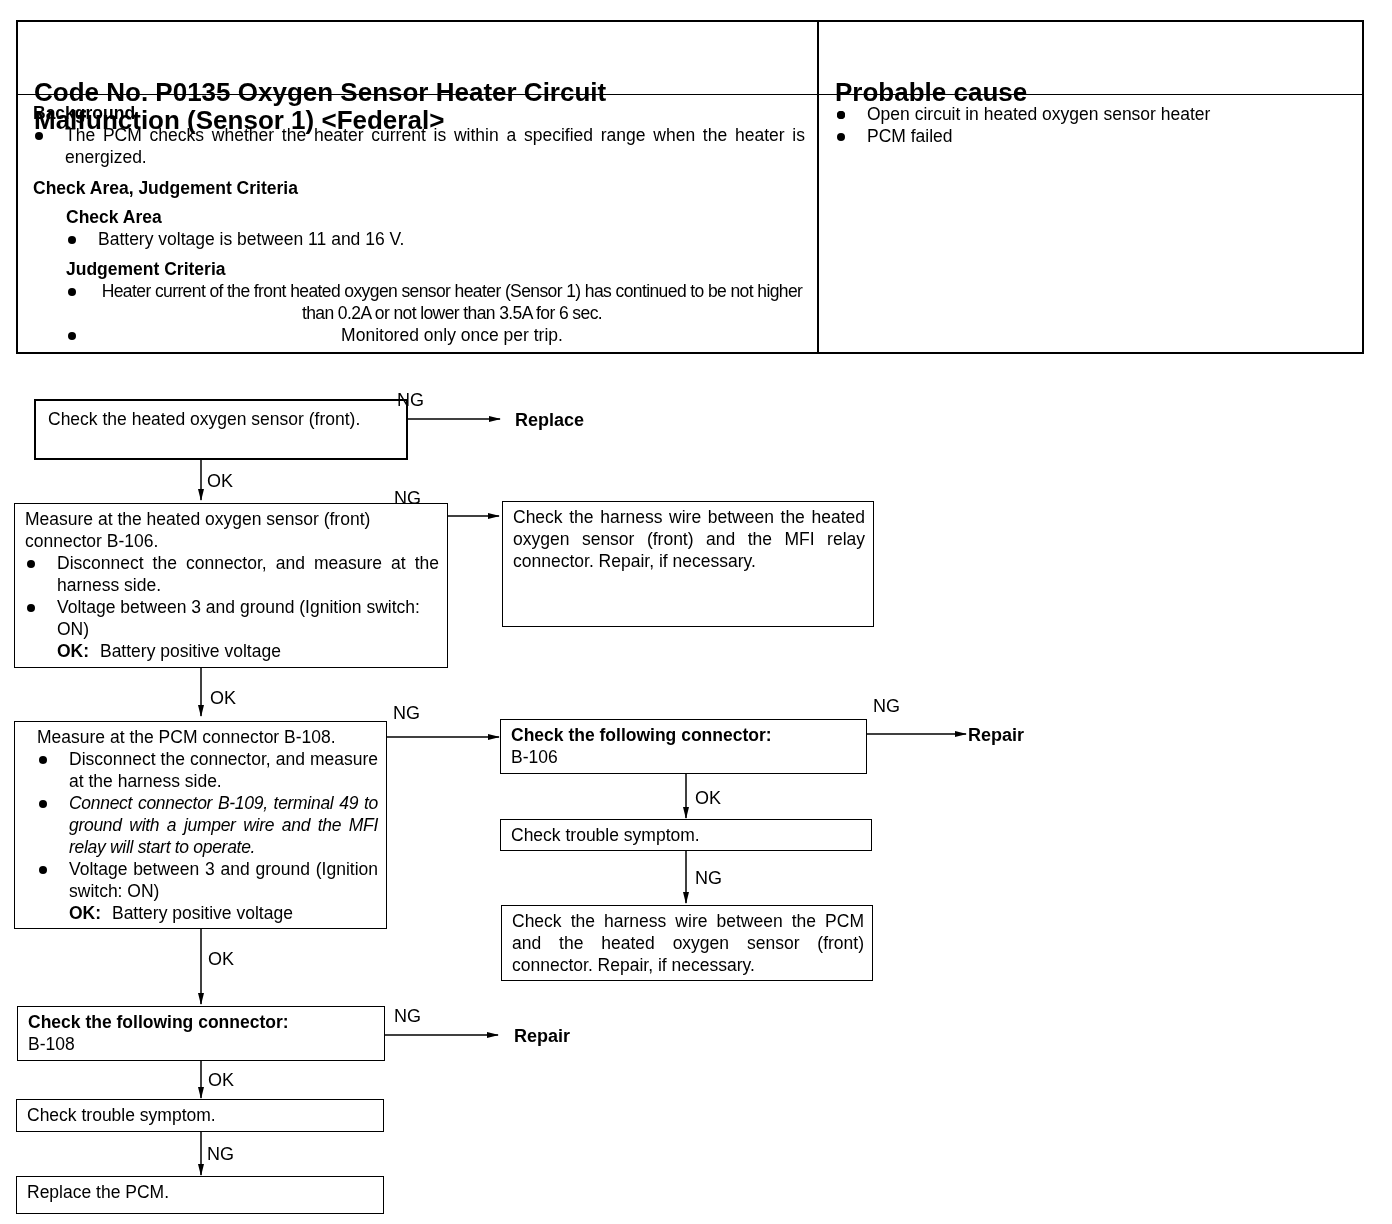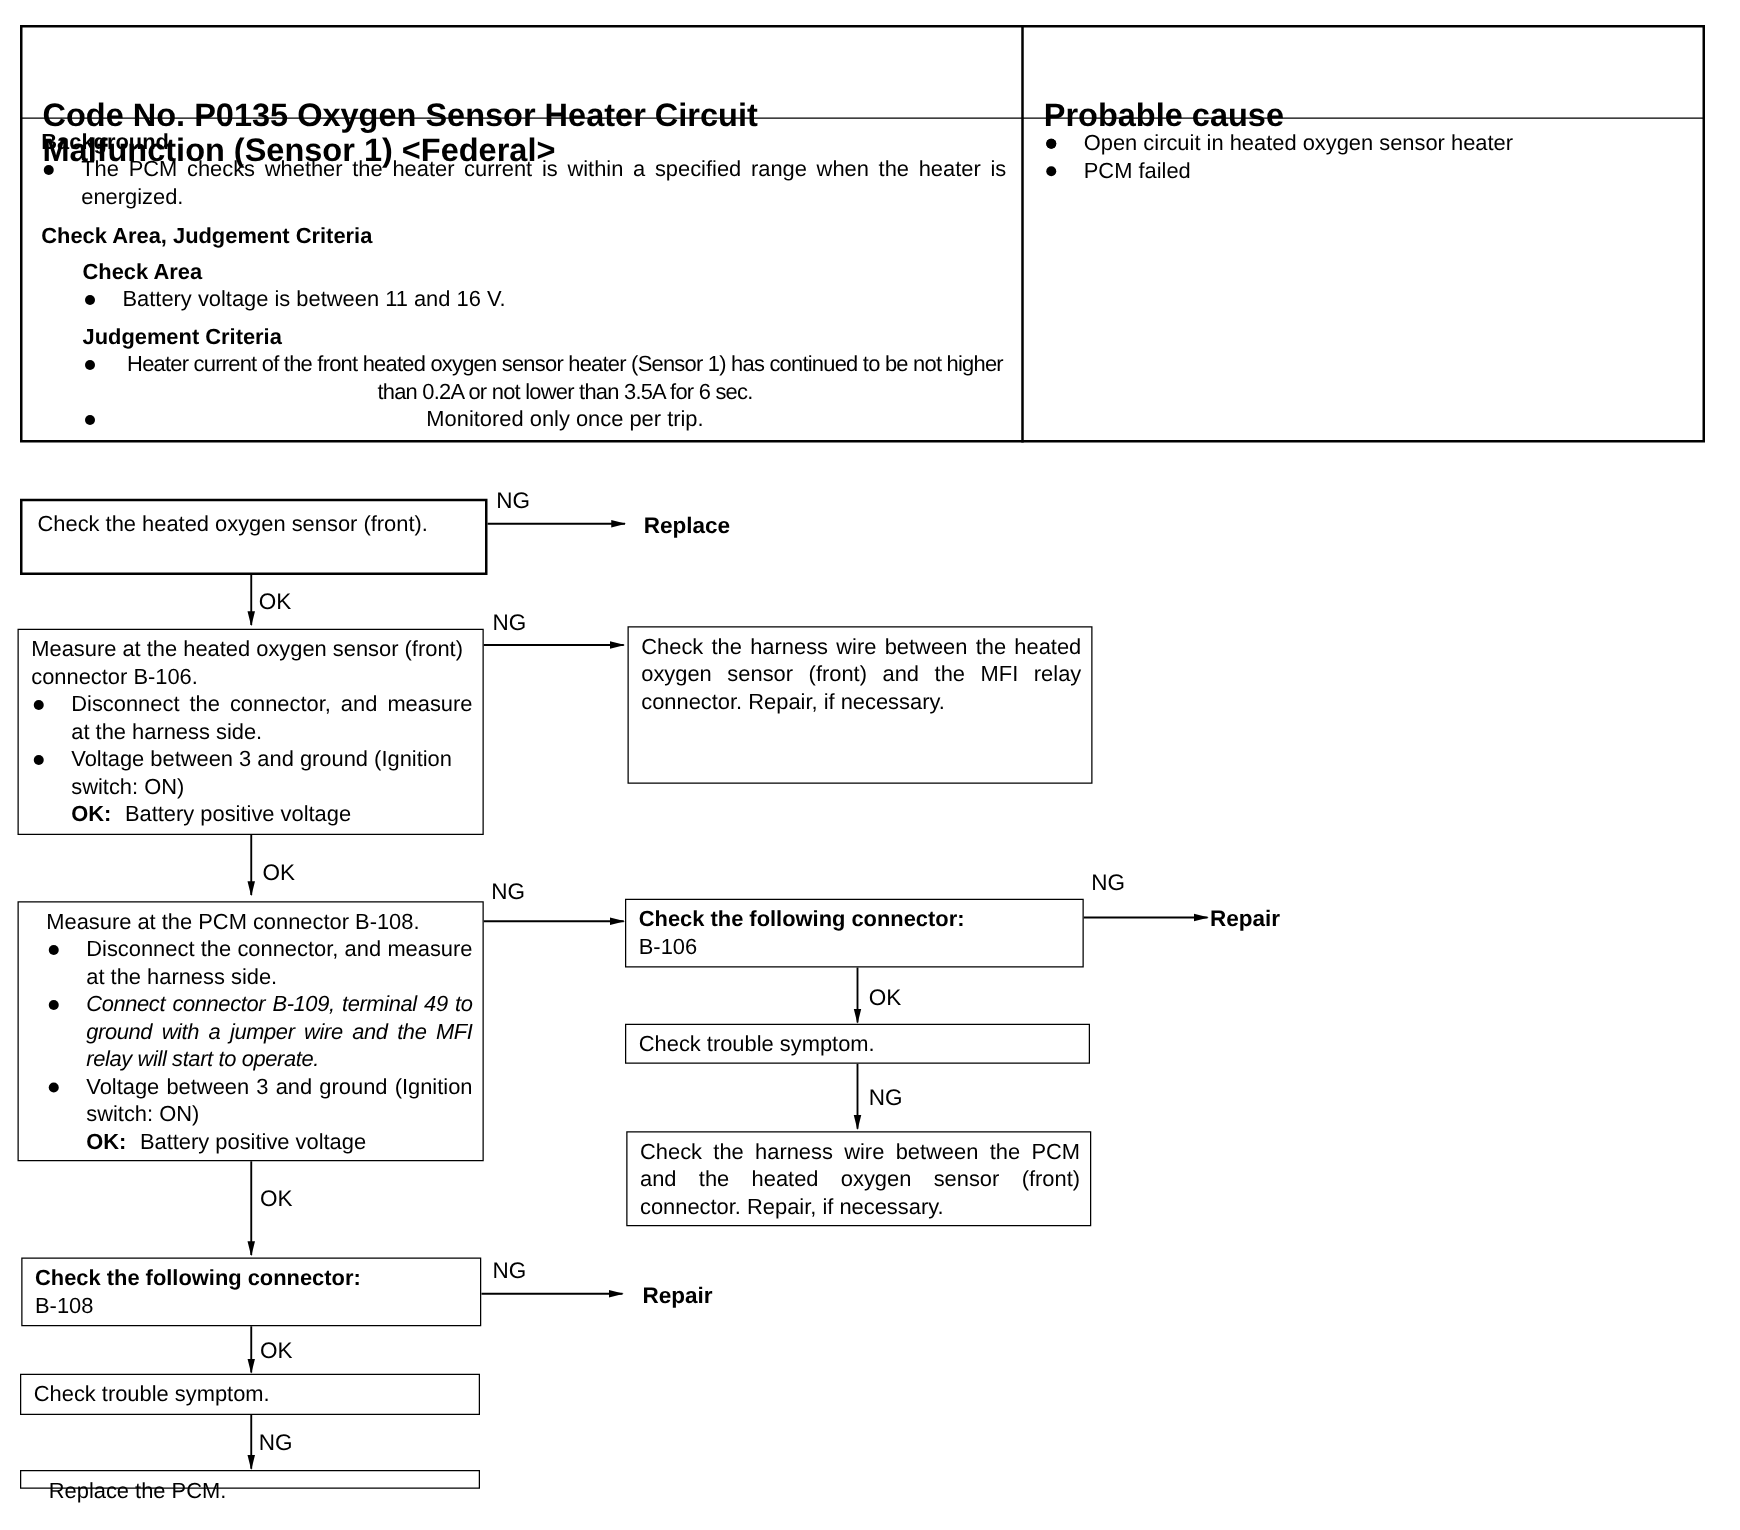--- a/index.html
+++ b/index.html
@@ -11,21 +11,21 @@
   .vdiv { left: 817px; top: 20px; width: 2px; height: 334px; background: #000; }
   .hdiv { left: 16px; top: 94px; width: 1348px; height: 1px; background: #000; }
   .h1 { font-weight: bold; font-size: 26px; line-height: 28px; margin-top: 48px; }
   .sec { font-weight: bold; font-size: 17.5px; line-height: 21px; }
   .txt { font-size: 17.5px; line-height: 22px; }
   .bul { position: absolute; width: 8px; height: 8px; border-radius: 50%; background: #000; }
   .just { text-align: justify; text-align-last: justify; }
   
   .box { position: absolute; border: 1.5px solid #000; box-sizing: border-box; background: #fff;
          font-size: 17.5px; line-height: 22px; padding: 4px 8px 0 10px; }
-  .box.thick { border-width: 2.5px; }
+  .box.thick { border-width: 2.5px; margin-left: 18px; }
   .lbl { position: absolute; font-size: 18px; line-height: 20px; }
   .bold { font-weight: bold; }
   svg.lines { position: absolute; left: 0; top: 0; }
   .item { position: relative; padding-left: 32px; }
   .item .bul { left: 4px; top: 8px; }
 </style>
 </head>
 <body>
 
 <div class="abs tbl"></div>
@@ -113,21 +113,21 @@
 
 <div class="box thick" style="left:16px; top:399px; width:374px; height:61px; padding-top:7px; padding-left:12px;">
   <div class="just" style="text-align-last:auto;">
     <span>Check the heated oxygen sensor (front).</span>
   </div>
 </div>
 <div class="lbl" style="left:397px; top:390px;">NG</div>
 <div class="lbl bold" style="left:515px; top:410px;">Replace</div>
 <div class="lbl" style="left:207px; top:471px;">OK</div>
 
-<div class="box" style="left:14px; top:503px; width:373px; height:165px; padding-left:10px; padding-right:8px;">
+<div class="box" style="left:14px; top:503px; width:434px; height:165px; padding-left:10px; padding-right:8px;">
   <div>Measure at the heated oxygen sensor (front) connector B-106.</div>
   <div class="item just" style="padding-left:32px; text-align-last:auto;">
     <span class="bul" style="left:2px;"></span>
     <span>Disconnect the connector, and measure at the harness side.</span>
   </div>
   <div class="item" style="padding-left:32px;">
     <span class="bul" style="left:2px;"></span>
     <span>Voltage between 3 and ground (Ignition switch: ON)</span>
   </div>
   <div style="padding-left:32px;">
@@ -185,15 +185,15 @@
 </div>
 <div class="lbl" style="left:394px; top:1006px;">NG</div>
 <div class="lbl bold" style="left:514px; top:1026px;">Repair</div>
 <div class="lbl" style="left:208px; top:1070px;">OK</div>
 
 <div class="box" style="left:16px; top:1099px; width:368px; height:33px; padding-top:4px; padding-left:10px;">
   <div>Check trouble symptom.</div>
 </div>
 <div class="lbl" style="left:207px; top:1144px;">NG</div>
 
-<div class="box" style="left:16px; top:1176px; width:368px; height:15px; padding-top:4px; padding-left:22px;">
+<div class="box" style="left:16px; top:1176px; width:368px; height:38px; padding-top:4px; padding-left:10px;">
   <div>Replace the PCM.</div>
 </div>
 
 </body></html>

